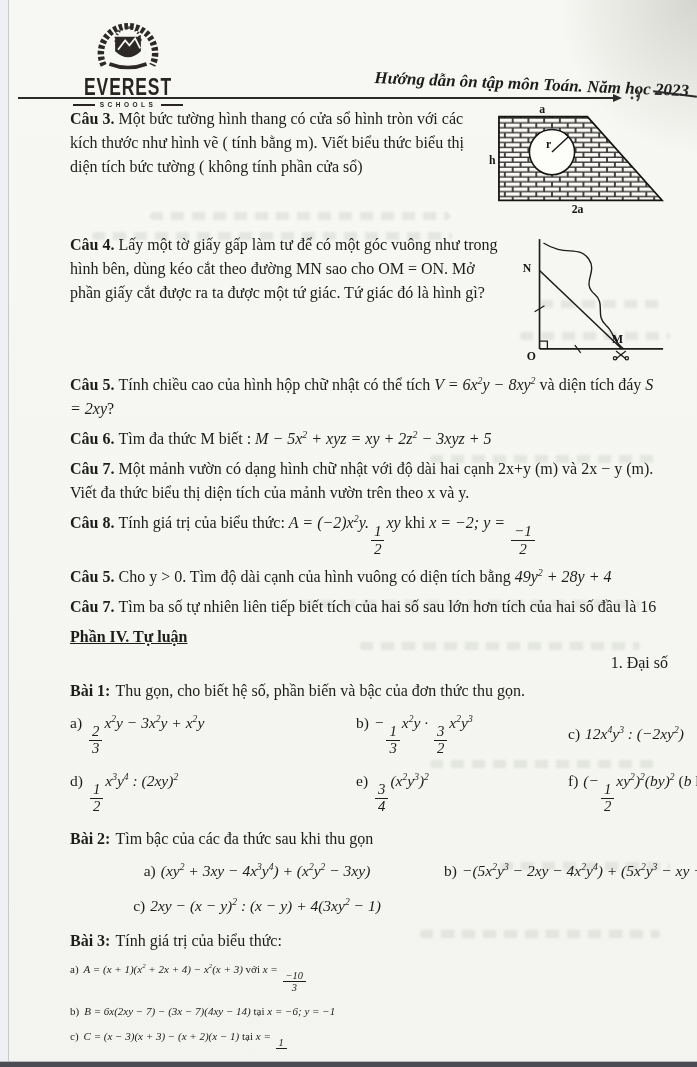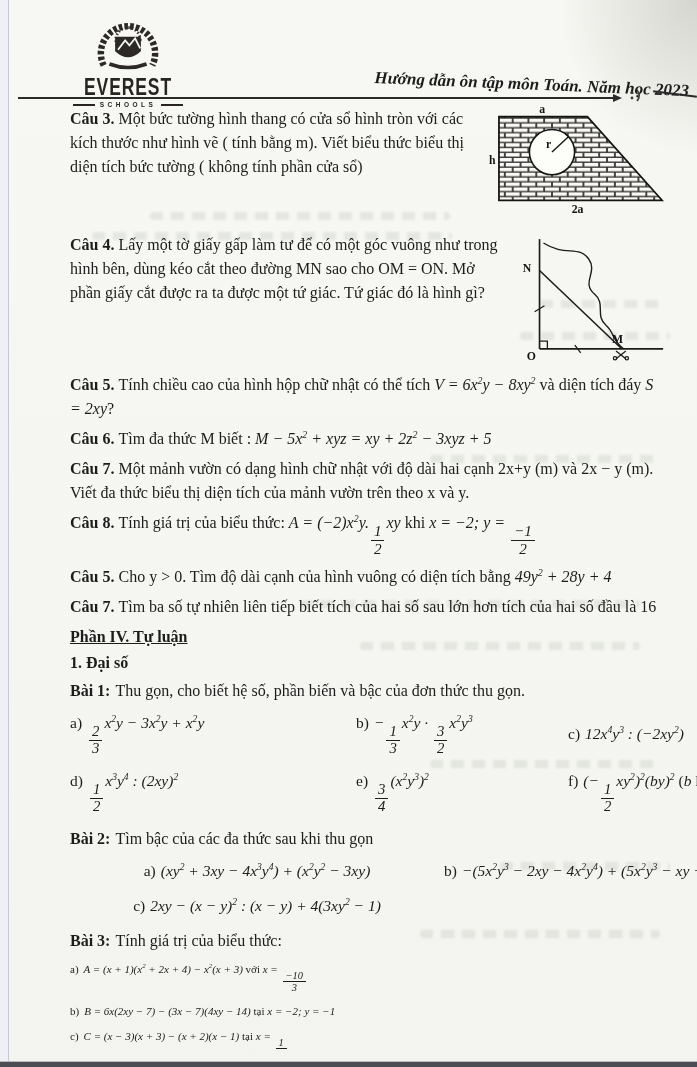--- a/index.html
+++ b/index.html
@@ -37,21 +37,21 @@
   .frac{display:inline-flex;flex-direction:column;align-items:center;vertical-align:-.55em;
         line-height:1.08;margin:0 2px;font-size:.95em;}
   .frac .num{padding:0 3px;border-bottom:1.3px solid #1c1c1c;}
   .frac .den{padding:0 3px;}
   .qblock{overflow:visible;}
   .clear{clear:both;}
   .fig1{float:right;width:184px;height:112px;margin:-4px -4px 2px 8px;}
   .fig2{float:right;width:152px;height:130px;margin:-2px 0 2px 10px;}
   svg text{font-family:"Liberation Serif",serif;font-weight:700;font-size:12px;fill:#141414;}
   .h-part{font-weight:700;margin:2px 0 2px;text-decoration:underline;}
-  .h-sub{font-weight:700;margin:0 0 4px;}
+  .h-sub{font-weight:400;margin:0 0 4px;text-align:right;}
   .ex-head{margin:4px 0 8px;}
   .ex-label{font-weight:700;margin-right:5px;}
   .row3{display:grid;grid-template-columns:286px 212px 1fr;margin-bottom:12px;align-items:center;}
   .row2{display:grid;grid-template-columns:374px 1fr;margin-bottom:12px;align-items:center;text-align:center;}
   .item{white-space:nowrap;font-size:15.5px;}
   .ikey{margin-right:5px;}
   .b3item{margin-bottom:9px;font-size:11px;}
 </style>
 </head>
 <body>
@@ -200,21 +200,21 @@
         <span class="item"><span class="ikey">c)</span><span><i class="mi">2xy − (x − y)<sup>2</sup> : (x − y) + 4(3xy<sup>2</sup> − 1)</i></span></span>
       </div>
     </div>
 
     <div>
       <p class="ex-head"><b class="ex-label">Bài 3:</b><span>Tính giá trị của biểu thức:</span></p>
       <p class="b3item"><span class="ikey">a)</span><span><i class="mi">A = (x + 1)(x<sup>2</sup> + 2x + 4) − x<sup>2</sup>(x + 3)</i> với <i class="mi">x = <span class="frac">
                 <span class="num">−10</span>
                 <span class="den">3</span>
               </span></i></span></p>
-      <p class="b3item"><span class="ikey">b)</span><span><i class="mi">B = 6x(2xy − 7) − (3x − 7)(4xy − 14)</i> tại <i class="mi">x = −2; y = −1</i></span></p>
+      <p class="b3item"><span class="ikey">b)</span><span><i class="mi">B = 6x(2xy − 7) − (3x − 7)(4xy − 14)</i> tại <i class="mi">x = −6; y = −1</i></span></p>
       <p class="b3item"><span class="ikey">c)</span><span><i class="mi">C = (x − 3)(x + 3) − (x + 2)(x − 1)</i> tại <i class="mi">x = <span class="frac">
                 <span class="num">1</span>
               </span></i></span></p>
 
     </div>
 
   </div>
 </div>
 
 </body></html>

